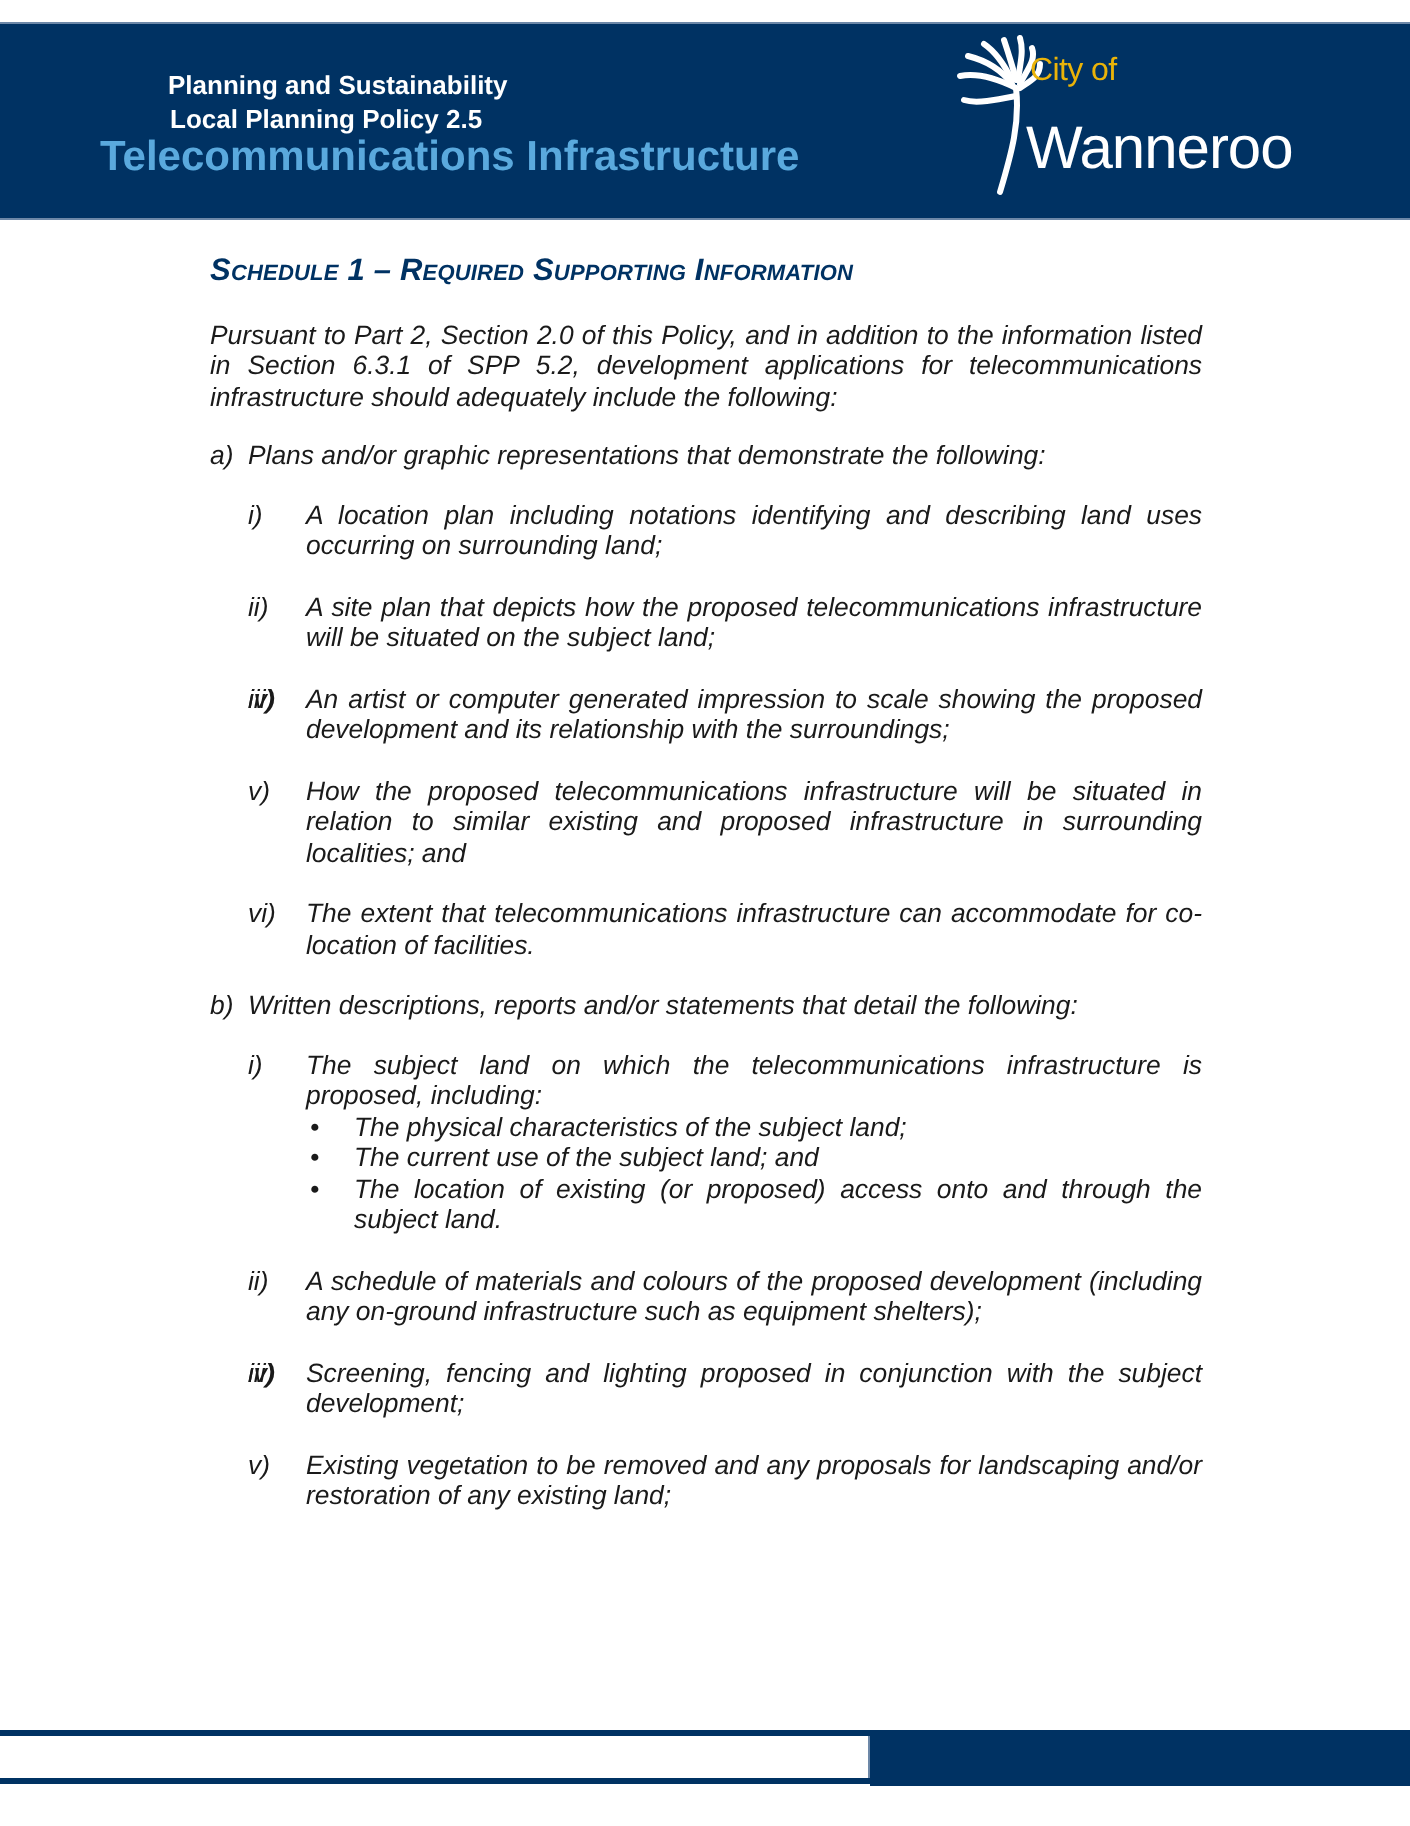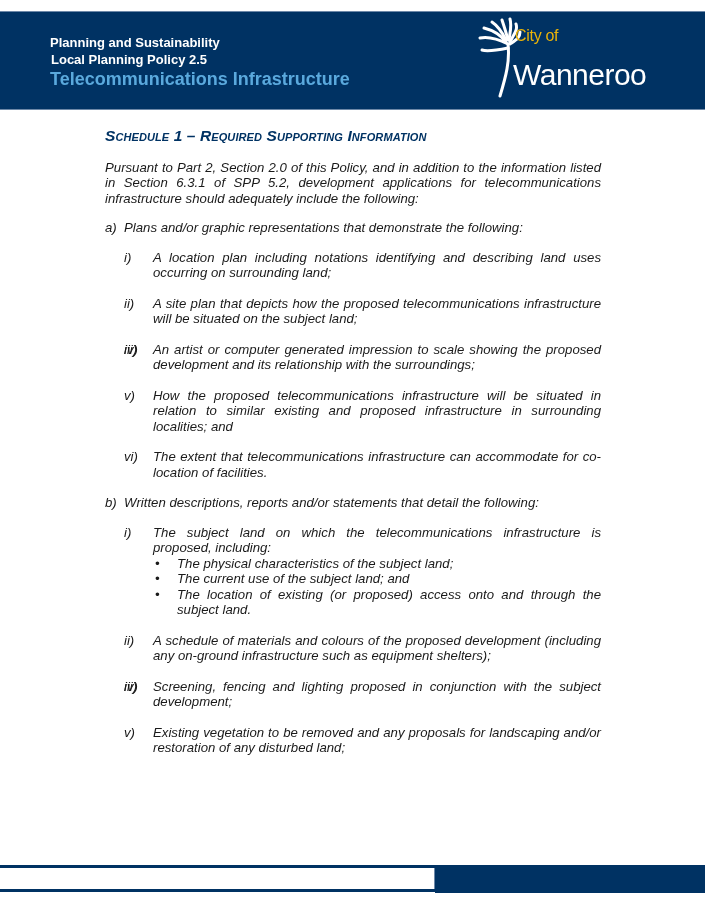--- a/index.html
+++ b/index.html
@@ -30,26 +30,27 @@
       position: absolute;
       left: 50px;
       top: 22px;
     }
     .header-line1, .header-line2 {
       color: #ffffff;
       font-weight: bold;
       font-size: 13px;
       line-height: 17px;
       white-space: nowrap;
+      margin-left: 34px;
     }
     .header-line2 { padding-left: 1px; }
     .header-line3 {
       color: #5aa9dd;
       font-weight: bold;
-      font-size: 18px;
+      font-size: 21px;
       line-height: 20px;
       white-space: nowrap;
       margin-top: 1px;
     }
     .logo {
       position: absolute;
       left: 470px;
       top: 4px;
       width: 210px;
       height: 84px;
@@ -271,21 +272,21 @@
       </div>
       <div class="item">
         <span class="item-num">iii)</span>
       </div>
       <div class="item">
         <span class="item-num">iv)</span>
         <span>Screening, fencing and lighting proposed in conjunction with the subject development;</span>
       </div>
       <div class="item">
         <span class="item-num">v)</span>
-        <span>Existing vegetation to be removed and any proposals for landscaping and/or restoration of any disturbed land;</span>
+        <span>Existing vegetation to be removed and any proposals for landscaping and/or restoration of any existing land;</span>
       </div>
     </div>
   </div>
 </div>
 
 <div class="footer-line-top"></div>
 <div class="footer-box"></div>
 <div class="footer-line-bottom"></div>
 <div class="footer-block"></div>
 

